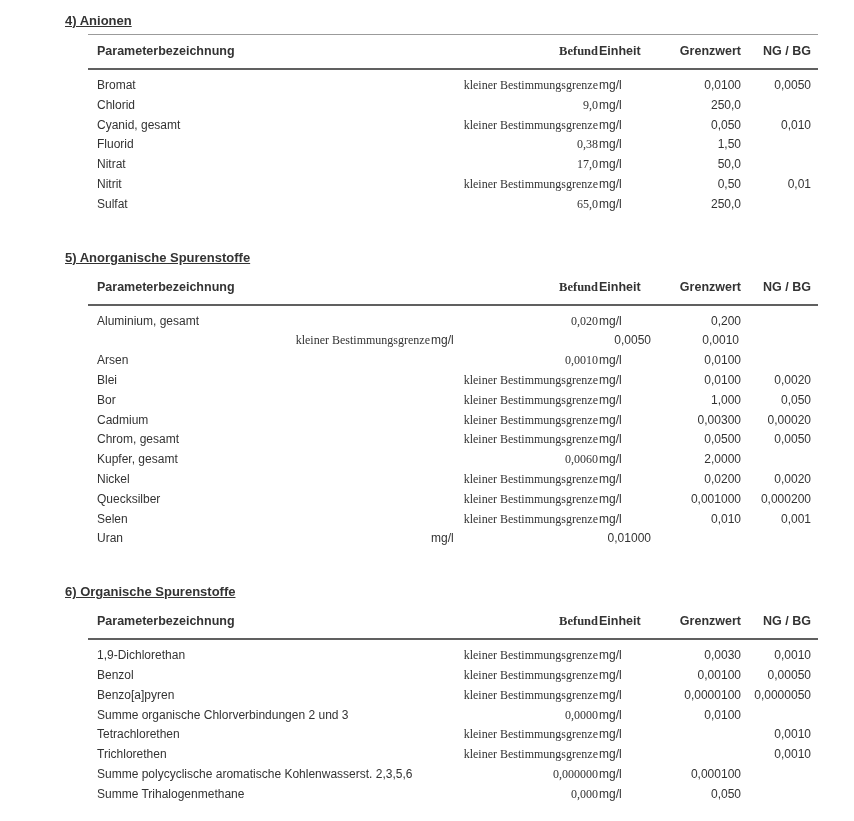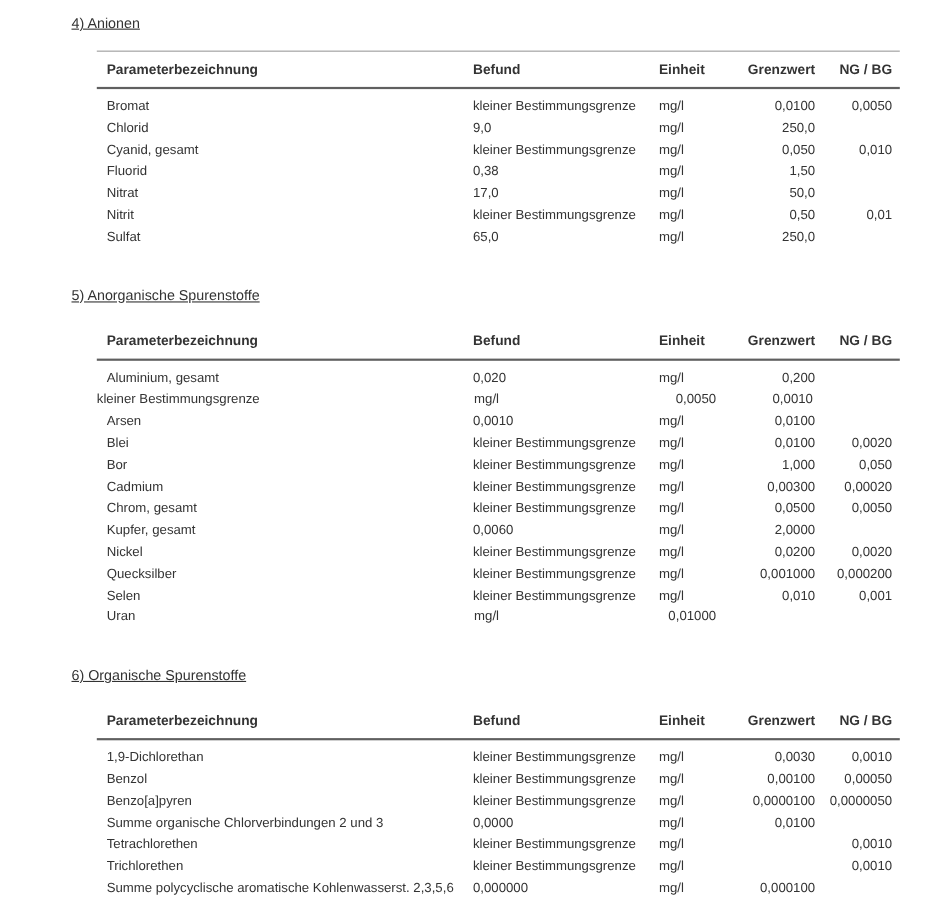--- a/index.html
+++ b/index.html
@@ -18,29 +18,29 @@
     box-sizing: border-box;
     padding: 13px 0 0 65px;
     overflow: hidden;
     background: #ffffff;
   }
   .param-section {
     margin-bottom: 35px;
   }
   .section-title {
     font-size: 13px;
-    font-weight: 400;
+    font-weight: 700;
     text-decoration: underline;
     margin: 0;
     color: #333333;
   }
   .ptable {
     width: 730px;
     margin-left: 23px;
-    margin-top: 18px;
+    margin-top: 6px;
   }
   .ptable.topline {
     border-top: 1px solid #9b9b9b;
   }
   .thead {
     display: grid;
     grid-template-columns: 342px 168px 58px 90px 72px;
     font-size: 12.5px;
     font-weight: 700;
     padding: 9px 0 9px 0;
@@ -52,21 +52,21 @@
   }
   .trow {
     display: grid;
     grid-template-columns: 342px 168px 58px 90px 72px;
     font-size: 12px;
     height: 19.8px;
     line-height: 19.8px;
     white-space: nowrap;
   }
   .c.param     { text-align: left;   padding-left: 9px; }
-  .c.befund    { text-align: left; }
+  .c.befund    { text-align: right; font-family: Liberation Serif, serif; }
   .c.einheit   { text-align: left;   padding-left: 1px; }
   .c.grenzwert { text-align: right;  padding-right: 5px; }
   .c.ngbg      { text-align: right;  padding-right: 7px; }
 </style>
 </head>
 <body>
 
 <div class="report" id="report">
 
   <section class="param-section">

